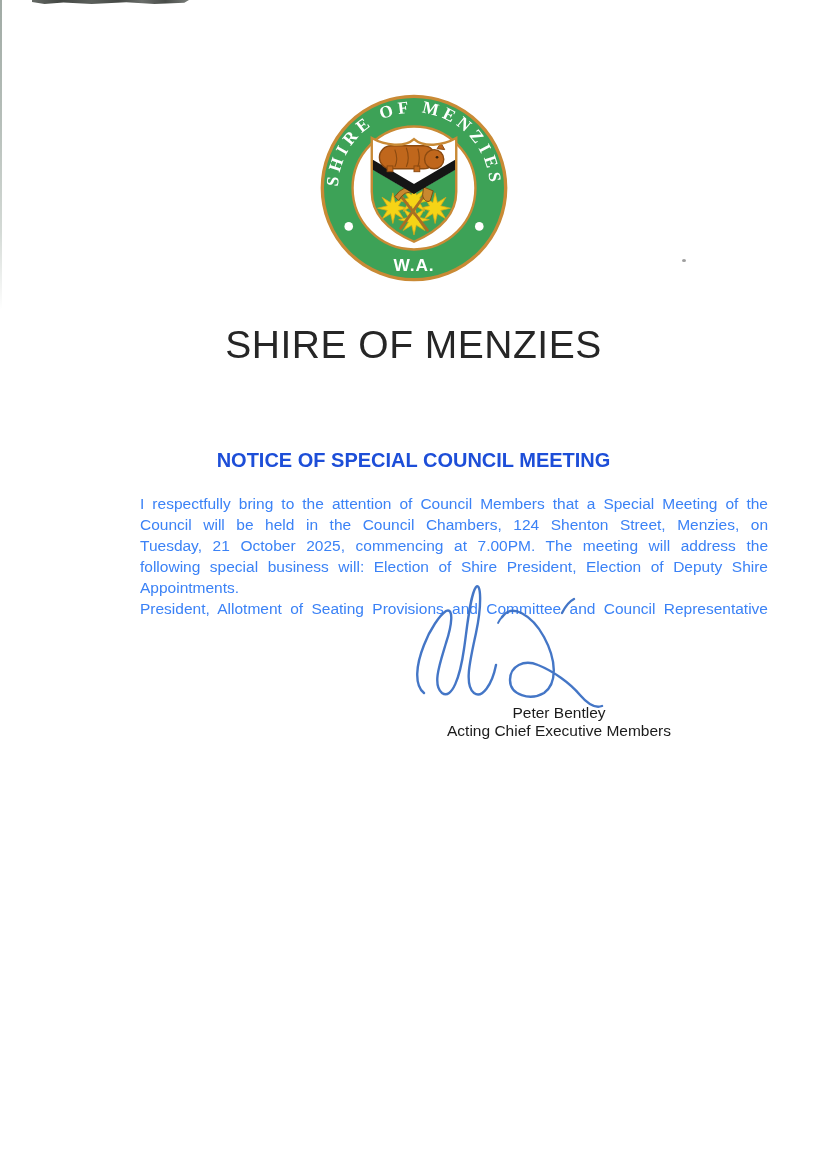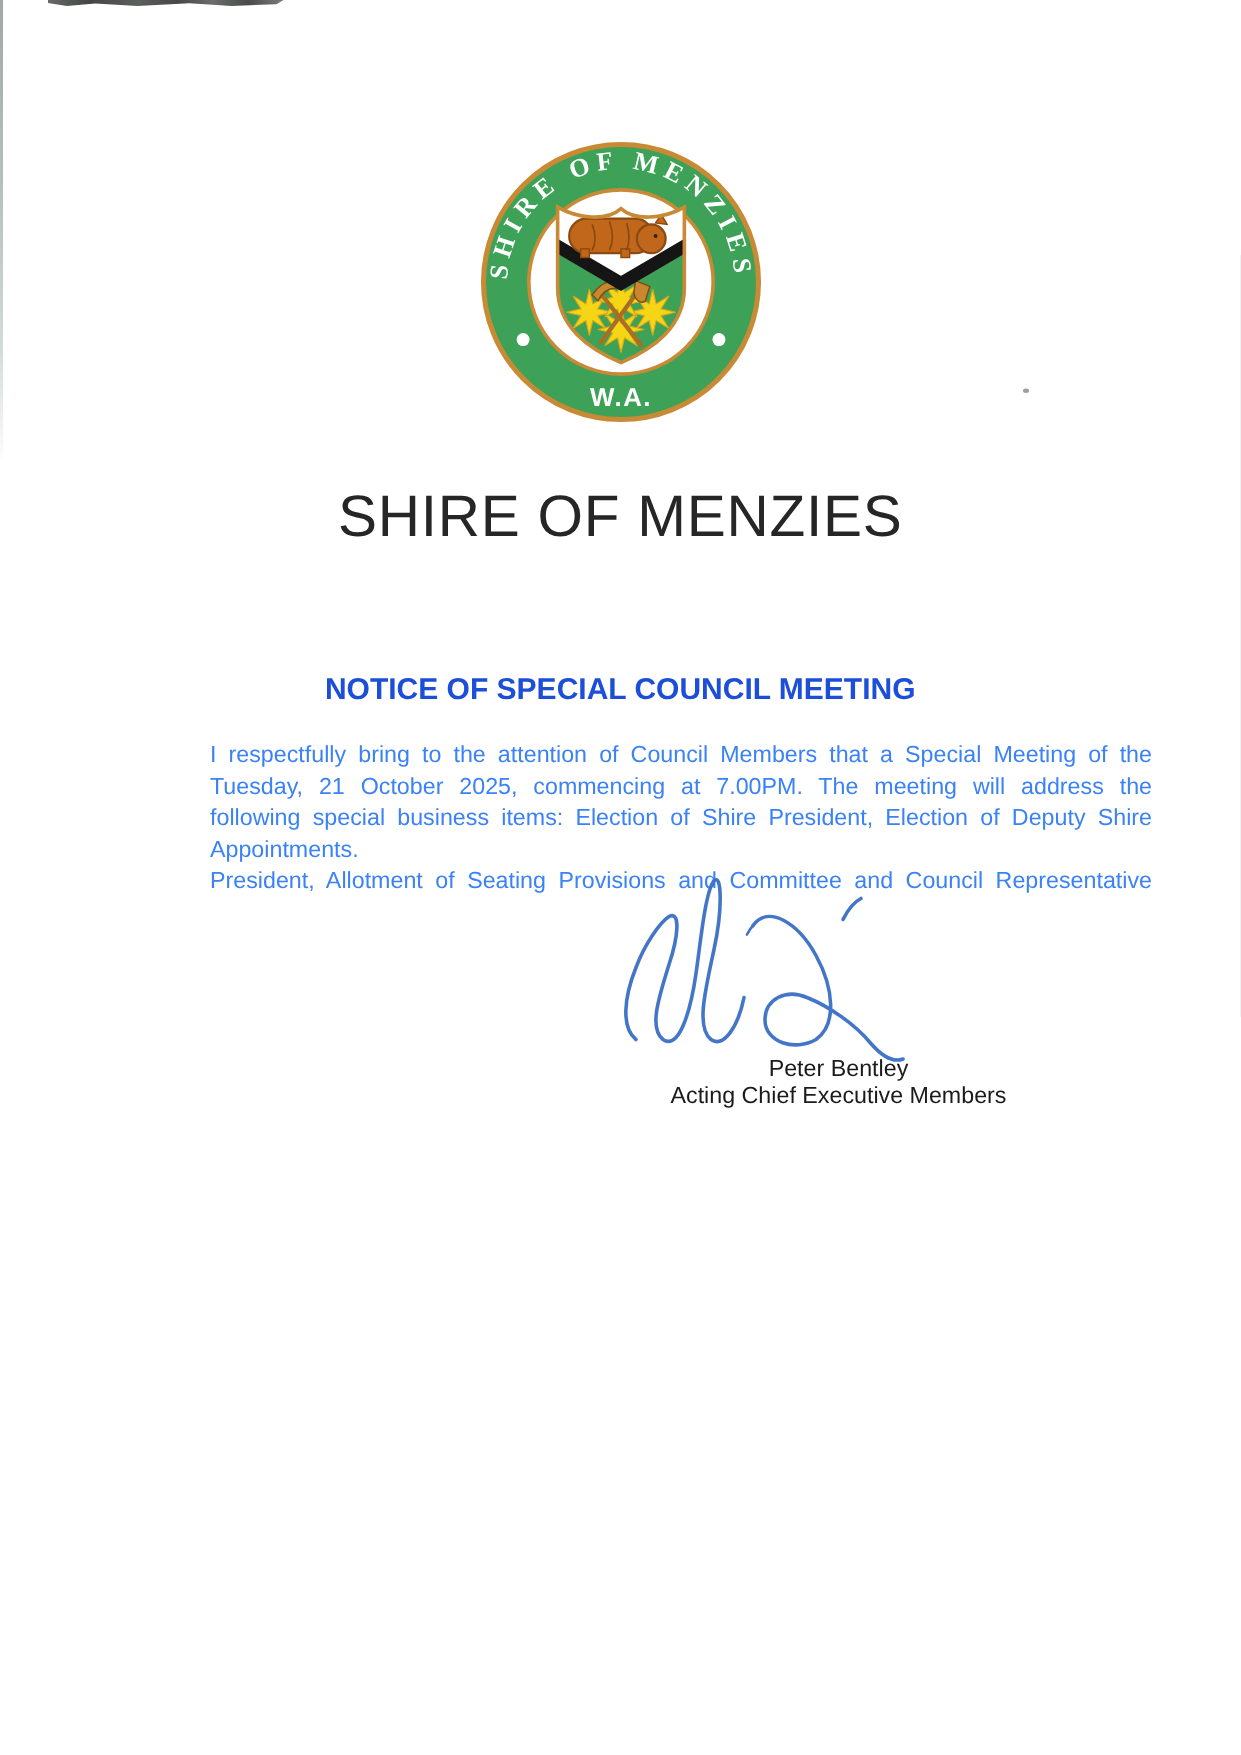--- a/index.html
+++ b/index.html
@@ -126,22 +126,23 @@
     <circle cx="32" cy="140" r="4.5" fill="#ffffff"></circle>
     <circle cx="168" cy="140" r="4.5" fill="#ffffff"></circle>
   </svg>
 
   <div class="page-title">SHIRE OF MENZIES</div>
 
   <div class="notice-heading">NOTICE OF SPECIAL COUNCIL MEETING</div>
 
   <div class="notice-body">
     <div class="body-line">I respectfully bring to the attention of Council Members that a Special Meeting of the</div>
+    <div class="body-line">Council will be held in the Council Chambers, 124 Shenton Street, Menzies, on</div>
     <div class="body-line">Tuesday, 21 October 2025, commencing at 7.00PM. The meeting will address the</div>
-    <div class="body-line">following special business items: Election of Shire President, Election of Deputy Shire</div>
+    <div class="body-line">following special business will: Election of Shire President, Election of Deputy Shire</div>
     <div class="body-line last">Appointments.</div>
     <div class="body-line">President, Allotment of Seating Provisions and Committee and Council Representative</div>
   </div>
 
   <svg class="signature" viewBox="0 0 195 142" aria-hidden="true">
     <g fill="none" stroke="#3a6fc4" stroke-width="2.4" stroke-linecap="round" stroke-linejoin="round" opacity="0.95">
       <path d="M14,114 C4,106 6,86 14,66 C20,50 30,36 36,32 C44,28 42,46 36,64 C30,84 22,106 32,114 C42,121 50,98 54,70 C57,50 60,16 66,8 C71,3 72,26 66,54 C60,82 54,106 64,114 C72,120 82,106 86,86"></path>
       <path d="M92,38 C102,24 122,36 134,58 C146,80 148,104 134,114 C120,122 100,116 100,101 C100,87 114,80 128,86 C143,92 160,104 170,116 C176,123 184,130 192,127"></path>
       <path d="M152,34 C156,26 160,22 164,20"></path>
       <path d="M88,44 C90,40 92,38 93,37" stroke-width="1.8"></path>

